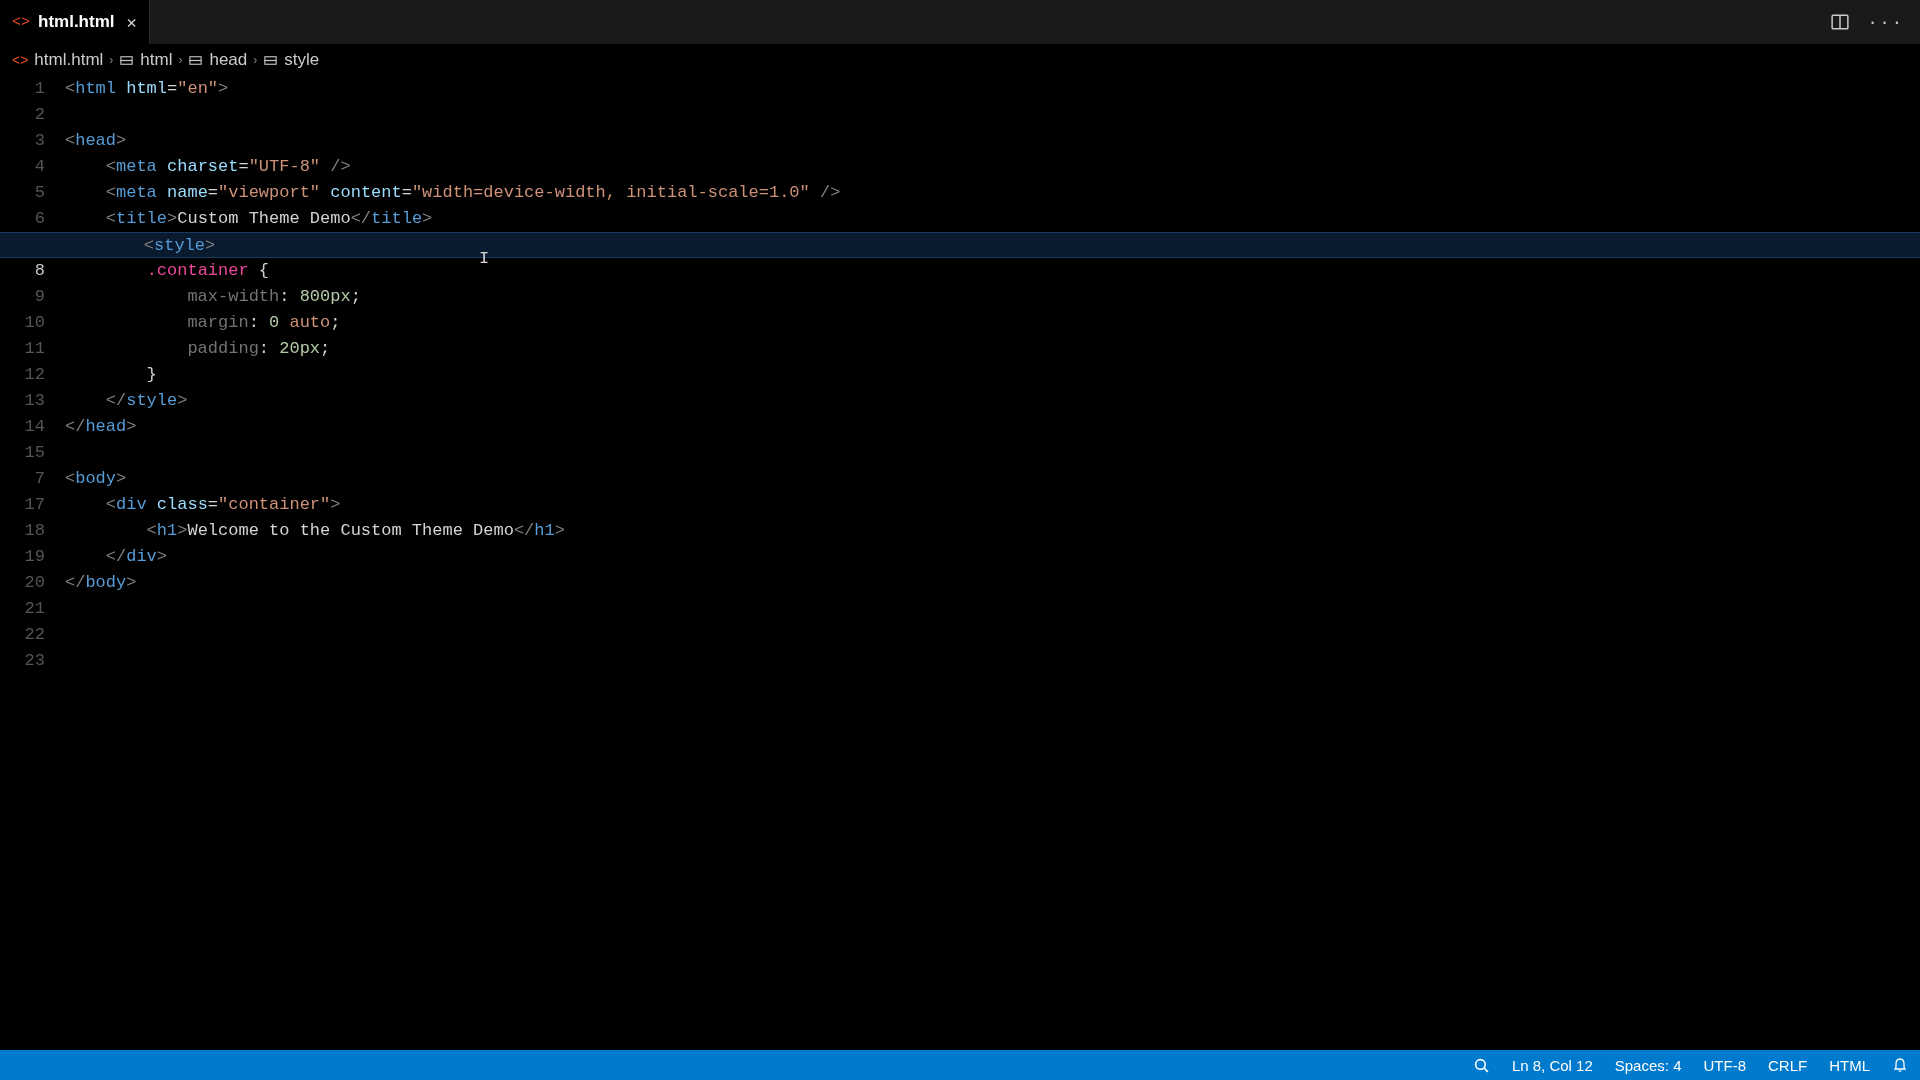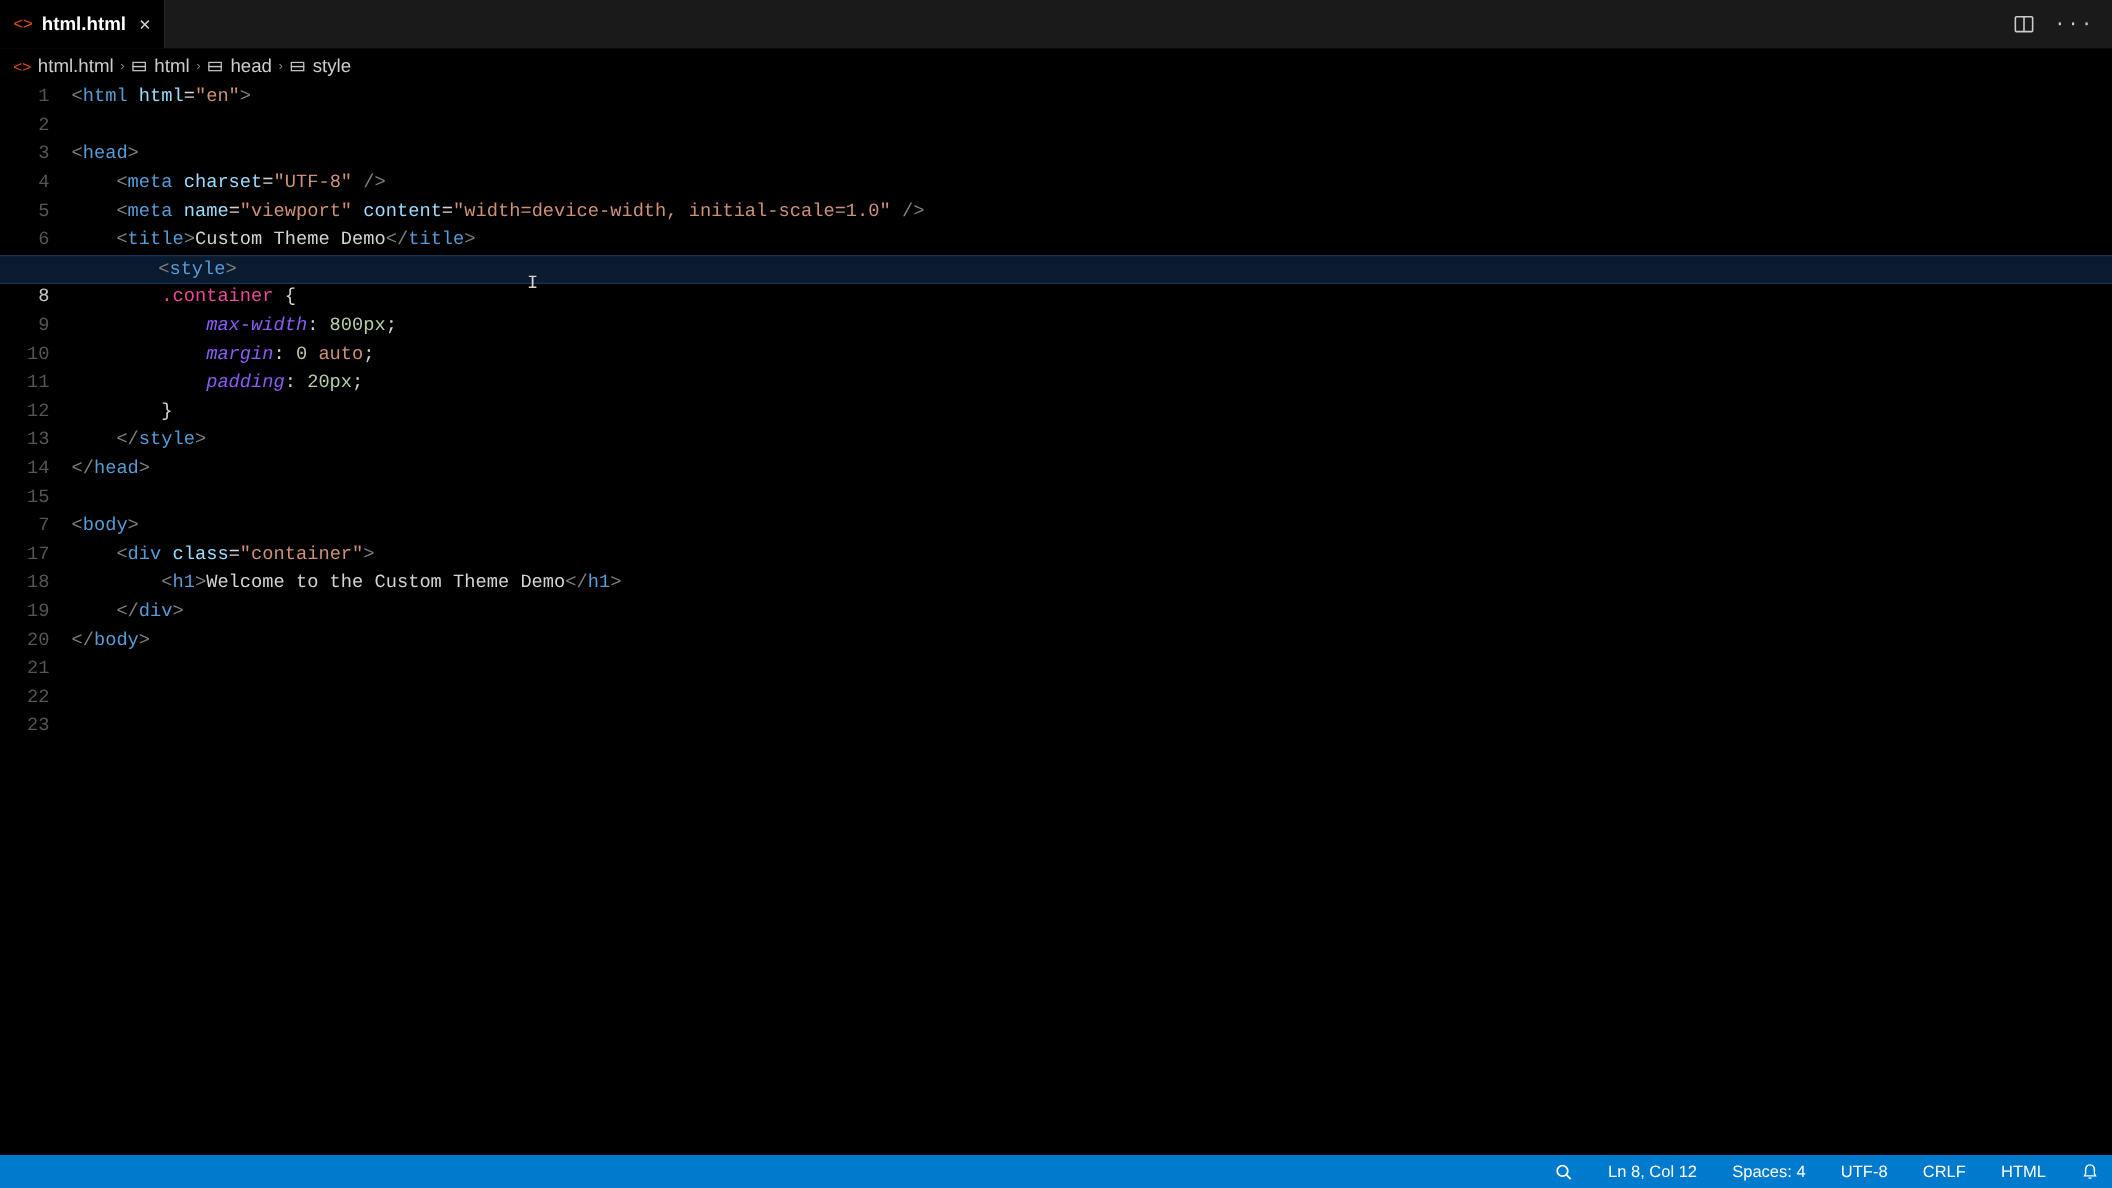--- a/index.html
+++ b/index.html
@@ -74,36 +74,36 @@
 .cursor-mark {
   position: absolute;
   color: #d4d4d4;
   pointer-events: none;
 }
 .tok-gray { color: #808080; }
 .tok-tag { color: #569cd6; }
 .tok-attr { color: #9cdcfe; }
 .tok-str { color: #ce9178; }
 .tok-sel { color: #ec4899; }
-.tok-prop { color: #8b5cf6; font-style: italic; }
+.tok-prop { color: #737373; }
 .tok-num { color: #b5cea8; }
 .tok-text { color: #d4d4d4; }
 .tok-punc { color: #d4d4d4; }
 .status-bar {
   background: #007acc;
   height: 30px;
   display: flex;
   align-items: center;
   font-family: -apple-system, 'Segoe UI', sans-serif;
   font-size: 15px;
   color: #ffffff;
   padding: 0 12px;
   gap: 22px;
 }
-.status-bar .right { margin-left: auto; display: flex; align-items: center; gap: 32px; justify-content: center; }
+.status-bar .right { margin-left: auto; display: flex; align-items: center; gap: 22px; justify-content: center; }
 .status-item { cursor: pointer; display: flex; align-items: center; gap: 4px; }
 svg { display: block; }
 </style>
 </head>
 <body>
 
 <div class="tab-bar">
   <div class="tab">
     <span class="tab-icon">&lt;&gt;</span>
     <span class="tab-label">html.html</span>

